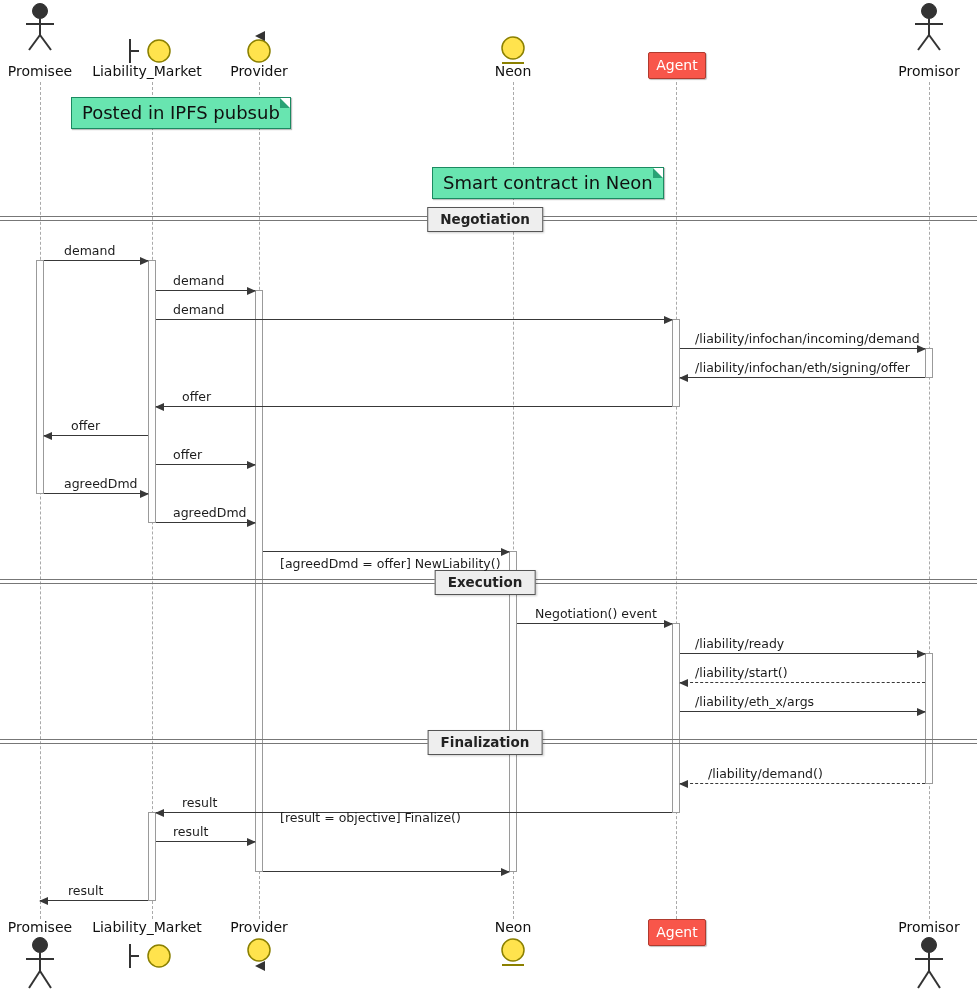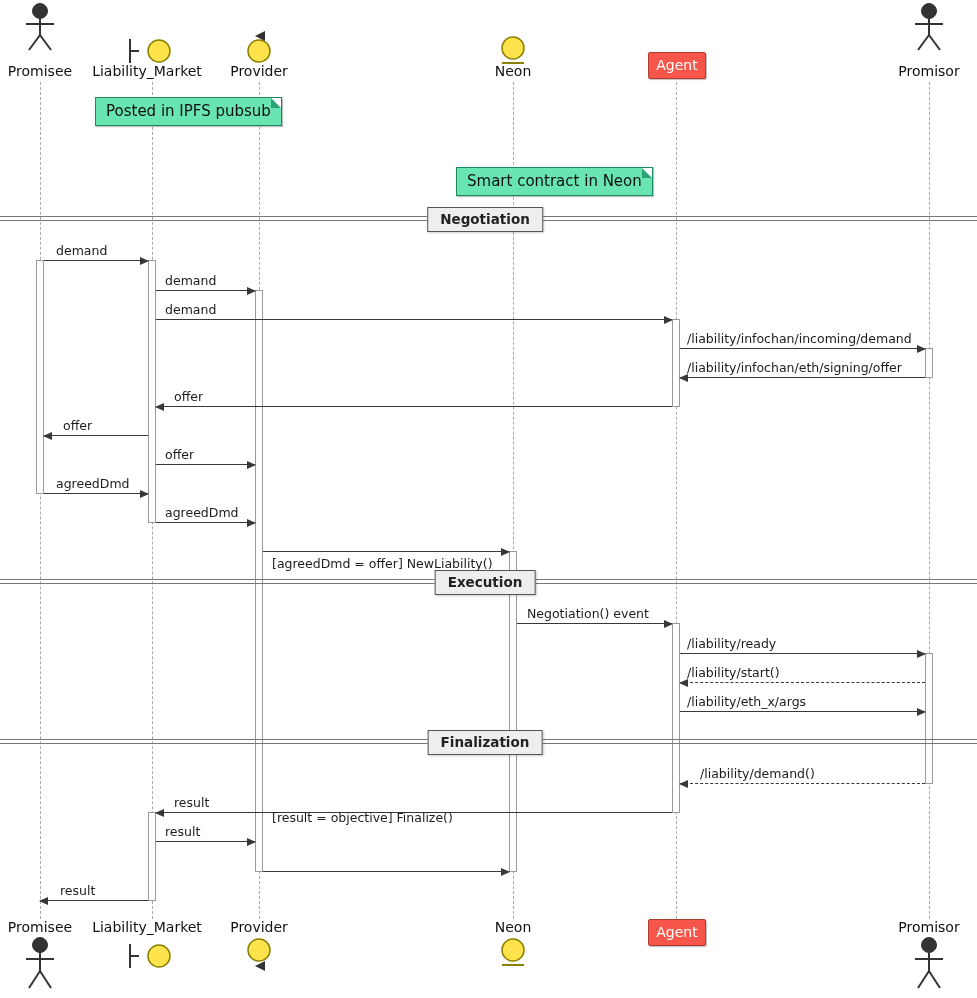--- a/index.html
+++ b/index.html
@@ -8,23 +8,23 @@
     font-family:"DejaVu Sans","Liberation Sans",sans-serif; overflow:hidden;
   }
   .lifeline { position:absolute; top:82px; height:837px; width:0; border-left:1px dashed #aaaaaa; }
   .act { position:absolute; width:8px; background:#fefefe; border:1px solid #9a9a9a; box-sizing:border-box; }
   .arrow { position:absolute; height:0; border-top:1px solid #383838; }
   .arrow.dashed { border-top-style:dashed; }
   .arrow.r::after { content:""; position:absolute; right:-1px; top:-4.5px; width:0; height:0;
     border-top:4px solid transparent; border-bottom:4px solid transparent; border-left:9px solid #383838; }
   .arrow.l::before { content:""; position:absolute; left:-1px; top:-4.5px; width:0; height:0;
     border-top:4px solid transparent; border-bottom:4px solid transparent; border-right:9px solid #383838; }
-  .mlabel { position:absolute; font-size:12.5px; color:#1c1c1c; white-space:nowrap; }
+  .mlabel { position:absolute; font-size:12.5px; color:#1c1c1c; white-space:nowrap;margin-left:8px; }
   .note { position:absolute; background:#68e5b0; border:1px solid #1b8a61; padding:4px 10px 5px;
-    font-size:15px; color:#101010; white-space:nowrap; box-shadow:1px 1px 1px rgba(0,0,0,.25);margin-left:24px; }
+    font-size:18px; color:#101010; white-space:nowrap; box-shadow:1px 1px 1px rgba(0,0,0,.25); }
   .note::before { content:""; position:absolute; top:0; right:0; border-style:solid;
     border-width:0 10px 10px 0; border-color:#ffffff #ffffff #2aa275 #2aa275; }
   .divider-lines { position:absolute; left:0; width:977px; height:5px; box-sizing:border-box;
     border-top:1px solid #777; border-bottom:1px solid #777; }
   .divider-label { position:absolute; transform:translateX(-50%); background:#eeeeee; border:1px solid #555;
     padding:3px 12px 4px; font-weight:bold; font-size:13.5px; color:#222; white-space:nowrap;
     box-shadow:1px 1px 2px rgba(0,0,0,.2); }
   .pname { position:absolute; transform:translateX(-50%); font-size:14px; color:#111; white-space:nowrap; }
   .agent-box { position:absolute; width:58px; height:27px; background:#f8564a; border:1px solid #b03a2e;
     border-radius:2px; color:#ffffff; font-size:14px; text-align:center; line-height:25px;

